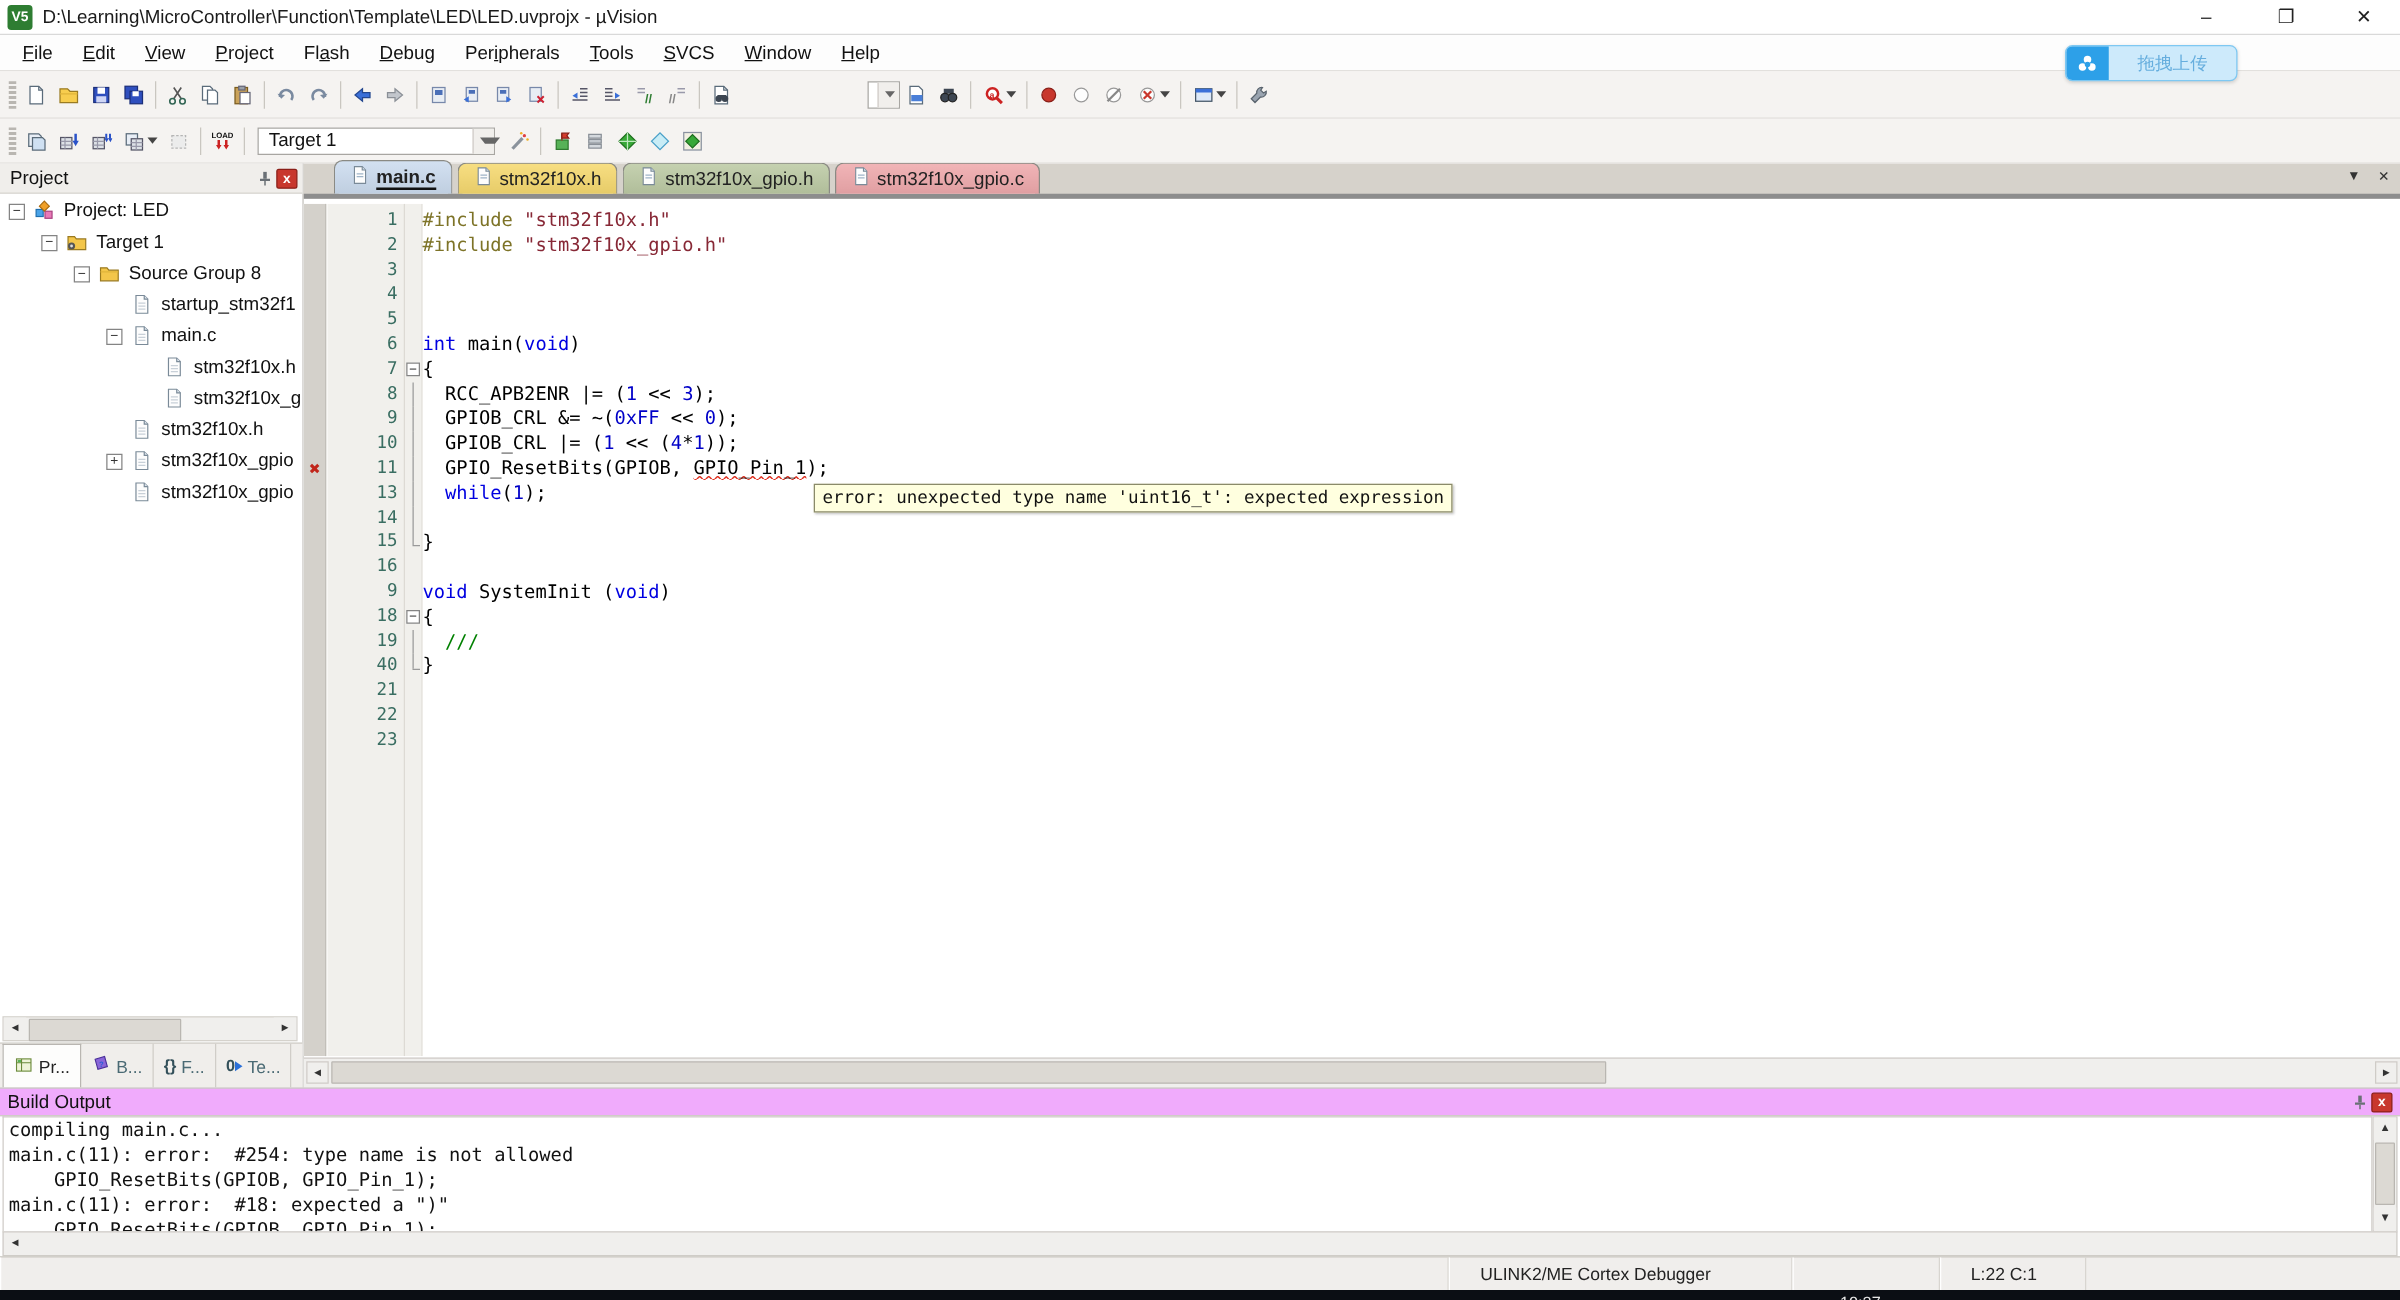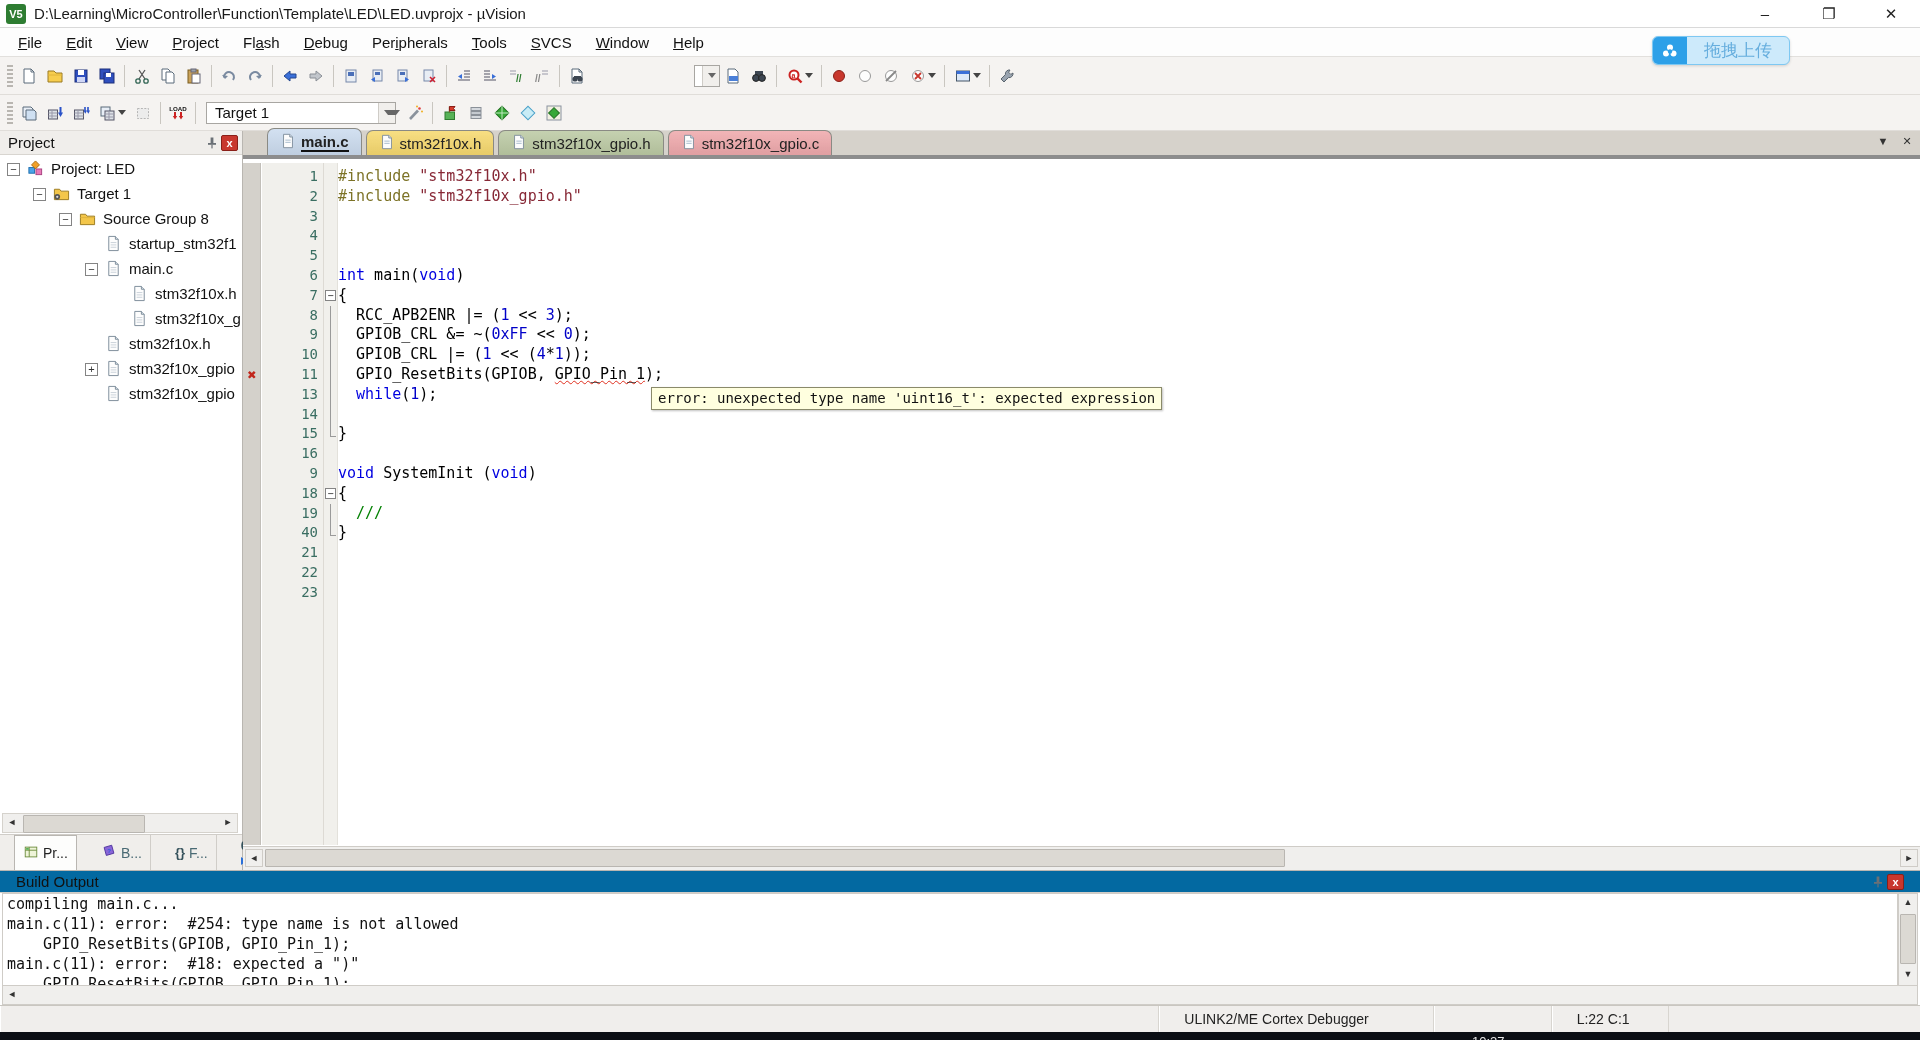--- a/index.html
+++ b/index.html
@@ -51,21 +51,21 @@
   .close-red { width:17px; height:16px; background:#c8372d; border:1px solid #8a1f18; border-radius:2px;
     color:#fff; font-size:11px; line-height:14px; text-align:center; font-weight:bold; }
   #tree { position:absolute; left:0; top:26px; right:1px; bottom:58px; overflow:hidden; background:#fff; }
   .trow { position:relative; height:25px; display:flex; align-items:center; white-space:nowrap; overflow:hidden; }
   .texp { position:absolute; width:13px; height:13px; border:1px solid #848484; background:#fff;
     font-size:11px; line-height:11px; text-align:center; color:#333; top:6px; }
   .ticon { position:absolute; top:3px; }
   .tlabel { position:absolute; font-size:15px; color:#111; top:3px; }
   #proj-hscroll { position:absolute; left:2px; right:4px; bottom:37px; height:20px; background:#f0efed; border:1px solid #d5d2cc; }
   #panel-tabs { position:absolute; left:0; right:0; bottom:0; height:36px; background:#f0eeeb; border-top:1px solid #d0cdc8;
-    display:flex; align-items:stretch; padding-left:14px;gap:16px; }
+    display:flex; align-items:stretch; padding-left:2px; }
   .ptab { display:flex; align-items:center; gap:4px; padding:0 8px; font-size:14px; color:#4a6a74; border-right:1px solid #d0cdc8; }
   .ptab.active { background:#fdfdfc; border:1px solid #b9b6b1; border-bottom:none; color:#222; }
   .ptxt-ico { font-weight:bold; color:#33505a; font-size:13px; }
   .blue-tri { width:0; height:0; border-top:4px solid transparent; border-bottom:4px solid transparent; border-left:6px solid #2a6fd8; display:inline-block; }
 
   
   #editor-panel { left:243px; top:131px; width:1677px; height:739px; background:#fff; }
   #tabbar { position:absolute; left:0; top:0; right:0; height:28px; background:#d6d2cb; border-bottom:4px solid #8d8d8d;
     display:flex; align-items:flex-end; padding-left:24px; }
   .etab { height:25px; display:flex; align-items:center; gap:5px; padding:0 12px; margin-right:4px;
@@ -96,22 +96,22 @@
   #error-tooltip { position:absolute; left:408px; top:224px; height:23px; background:#ffffdf; border:1px solid #8a8a6a;
     font-family:"DejaVu Sans Mono", monospace; font-size:14px; line-height:21px; padding:0 6px; color:#111; white-space:nowrap;
     box-shadow:1px 1px 2px rgba(0,0,0,.25); }
   #editor-hscroll { position:absolute; left:0; right:0; bottom:0; height:24px; background:#f0efed; border-top:1px solid #cfccc7; }
   .sb-btn { position:absolute; top:2px; width:18px; height:18px; background:#f0efed; border:1px solid #cfccc7;
     font-size:9px; color:#333; text-align:center; line-height:16px; }
   .sb-thumb { position:absolute; top:2px; height:18px; background:#dcd9d3; border:1px solid #b9b6b1; border-radius:1px; }
 
   
   #build-panel { left:0; top:870px; width:1920px; height:135px; background:#fff; border-top:1px solid #b9b6b1; }
-  #build-header { position:absolute; left:0; top:0; right:0; height:22px; background:#0369a1; border-bottom:1px solid #cfccc7;
-    display:flex; align-items:center; padding:0 16px; }
+  #build-header { position:absolute; left:0; top:0; right:0; height:22px; background:#f0abfc; border-bottom:1px solid #cfccc7;
+    display:flex; align-items:center; padding:0 6px; }
   #build-header .ph-title { font-size:15px; color:#111; flex:1; }
   #build-body { position:absolute; left:2px; top:22px; right:22px; height:93px; overflow:hidden; border:1px solid #cfccc7; border-bottom:none; }
   .bline { font-family:"DejaVu Sans Mono", monospace; font-size:15px; line-height:20px; white-space:pre; color:#111; padding-left:4px; }
   #build-vscroll { position:absolute; right:2px; top:22px; width:20px; height:93px; background:#f0efed; border:1px solid #cfccc7; }
   #build-hscroll { position:absolute; left:2px; right:2px; bottom:0; height:20px; background:#f0efed; border:1px solid #cfccc7; }
 
   
   #statusbar { left:0; top:1005px; width:1920px; height:27px; background:#f0eeec; border-top:1px solid #c9c6c0;
     display:flex; align-items:stretch; font-size:14px; color:#222; }
   .scell { border-right:1px solid #d8d5d0; border-left:1px solid #ffffff; display:flex; align-items:center; padding:0 24px; }
@@ -124,21 +124,21 @@
   .flag.on { color:#222; font-weight:bold; }
 
   
   #bottom-strip { left:0; top:1032px; width:1920px; height:8px; background:#0b0e14; overflow:hidden; }
   #strip-clock { position:absolute; left:1472px; top:2px; color:#e8e8e8; font-size:13px; }
 
   
   #upload-overlay { left:1652px; top:36px; width:138px; height:29px; border:1px solid #7ec8f2; border-radius:6px;
     display:flex; overflow:hidden; background:#cdeafb; box-shadow:0 1px 3px rgba(0,0,0,.15); }
   #upload-ico { width:34px; background:#2da0e8; display:flex; align-items:center; justify-content:center; }
-  #upload-label { flex:1; display:flex; align-items:center; justify-content:center; color:#66aede; font-size:17px; }
+  #upload-label { flex:1; display:flex; align-items:center; justify-content:center; color:#66aede; font-size:14px; }
 </style>
 </head>
 <body>
 
 <div id="app">
 
   <div id="titlebar" class="abs">
     <div id="app-icon" class="abs">V5</div>
     <div id="title-text" class="abs">D:\Learning\MicroController\Function\Template\LED\LED.uvprojx - µVision</div>
     <div id="btn-min" class="abs win-btn">–</div>

